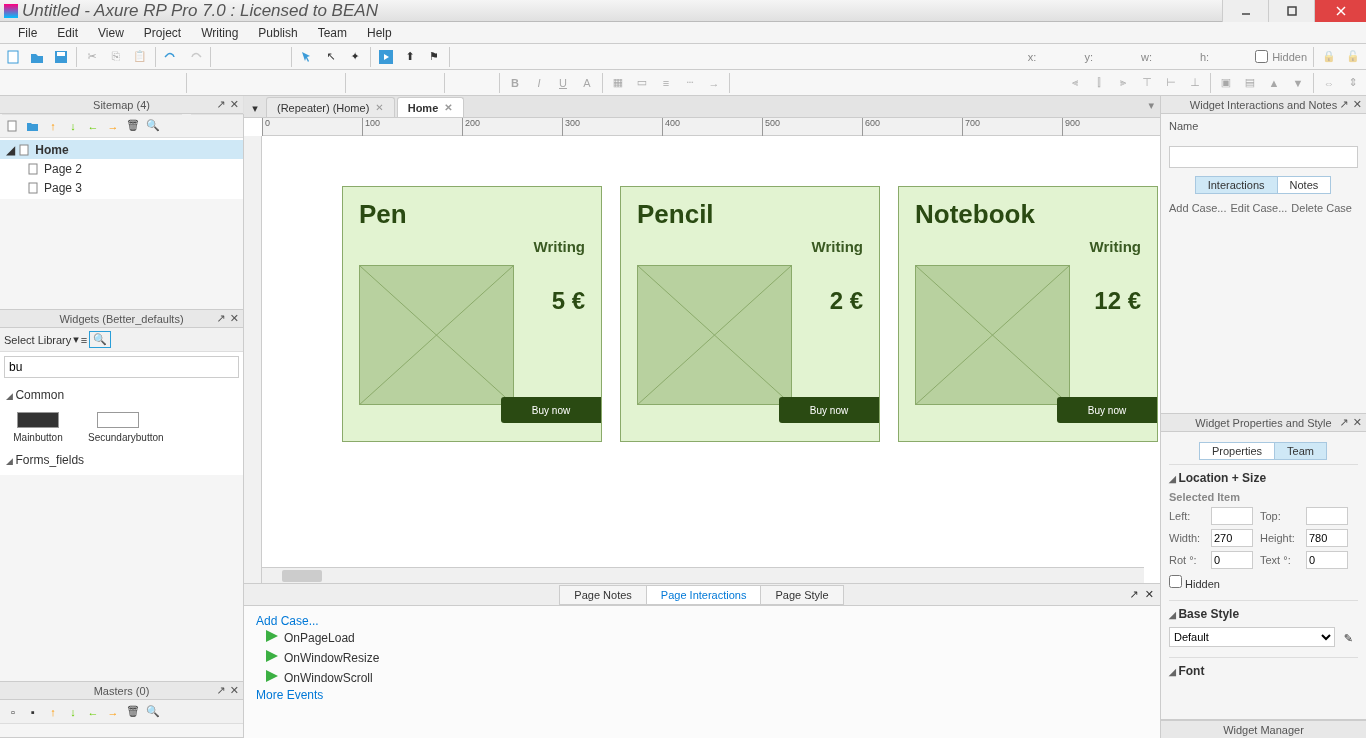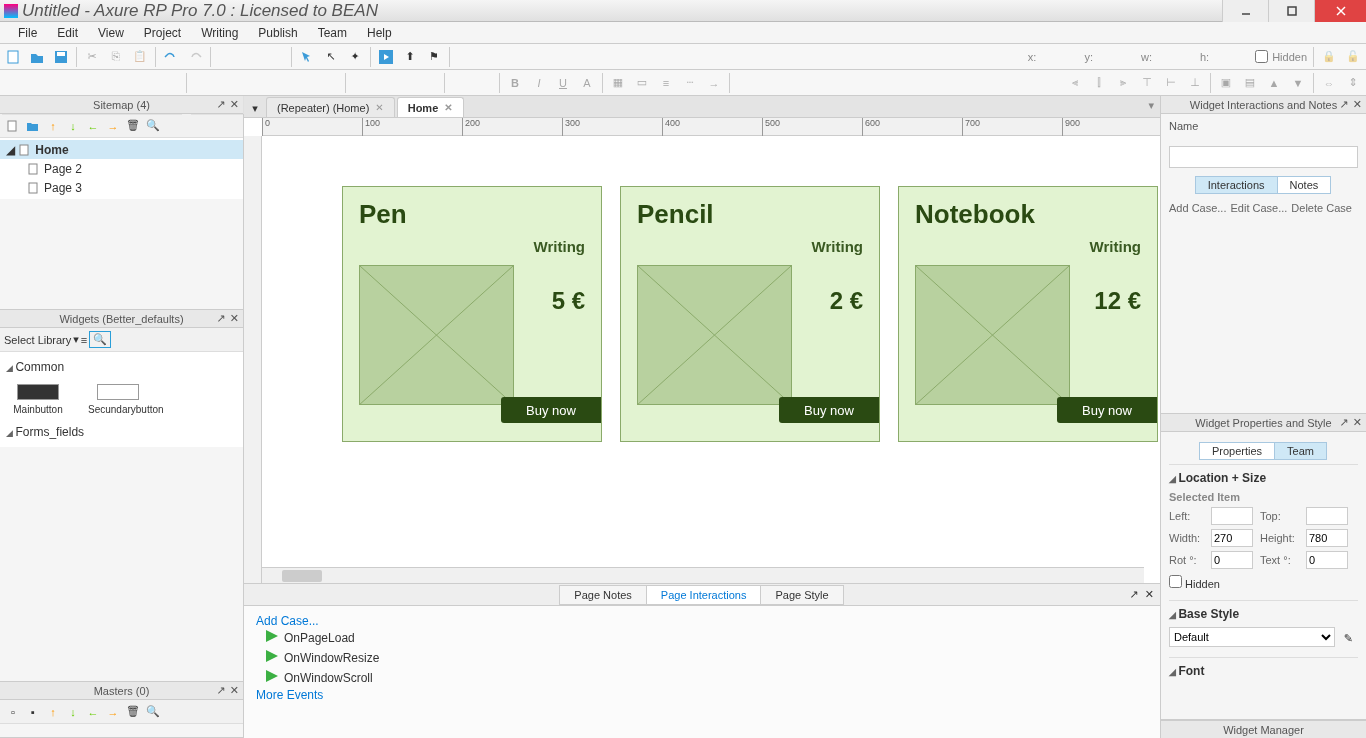--- a/index.html
+++ b/index.html
@@ -67,21 +67,21 @@
 .canvas-inner { position:absolute; left:18px; top:18px; right:0; bottom:0; overflow:auto; }
 .canvas-content { width:1200px; height:600px; position:relative; }
 
 .card { position:absolute; width:260px; height:256px; background:#e2f3d1; border:1px solid #8aaa6a; padding:12px 16px; }
 .card h2 { font-size:26px; font-weight:bold; color:#2a4a12; margin-bottom:8px; }
 .card .sub { font-size:15px; font-weight:bold; color:#3a5a22; margin-bottom:10px;text-align:right; }
 .card .img { width:155px; height:140px; background:#b8d19f; border:1px solid #8aaa6a; position:relative; }
 .card .img::before, .card .img::after { content:""; position:absolute; background:#8aaa6a; }
 .card .img svg { position:absolute; inset:0; }
 .card .price { position:absolute; right:16px; top:100px; font-size:24px; font-weight:bold; color:#2a4a12; }
-.card .buy { position:absolute; right:0; bottom:18px; width:100px; height:26px; background:#2a4a12; color:#fff; font-size:13px; display:flex; align-items:center; justify-content:center; border-radius:3px 0 0 3px; }
+.card .buy { position:absolute; right:0; bottom:18px; width:100px; height:26px; background:#2a4a12; color:#fff; font-size:10px; display:flex; align-items:center; justify-content:center; border-radius:3px 0 0 3px; }
 
 .bottom-panel { height:155px; border-top:1px solid #ccc; background:#fbfbfb; display:flex; flex-direction:column; }
 .bp-tabs { height:22px; display:flex; align-items:center; justify-content:center; gap:0; border-bottom:1px solid #ccc; background:#eee; position:relative; }
 .bp-tab { height:20px; padding:0 14px; border:1px solid #ccc; display:flex; align-items:center; font-size:11px; background:#f5f5f5; margin-left:-1px; }
 .bp-tab.active { background:#fff; color:#0078d7; }
 .bp-body { padding:8px 12px; font-size:12px; }
 .bp-body a { color:#0078d7; text-decoration:none; }
 .bp-body .ev { padding:3px 0 3px 28px; position:relative; }
 .bp-body .ev::before { content:""; position:absolute; left:10px; top:2px; width:12px; height:12px; background:#3cb043; clip-path: polygon(0 0, 100% 50%, 0 100%); }
 
@@ -320,20 +320,21 @@
               <span>✕</span>
             </span>
         </div>
         <div class="panel-toolbar">
           <span>Select Library</span>
           <span>▾</span>
           <span>≡</span>
           <span style="border:1px solid #2a9ed8;padding:1px 3px;color:#2a9ed8">🔍</span>
         </div>
         <div class="widgets-body">
+          <input class="wid-search" value="bu" style="">
           <div class="wid-cat">Common</div>
           <div class="wid-items">
             <div class="wid-item"><div class="thumb"></div><span>Mainbutton</span></div>
             <div class="wid-item"><div class="thumb sec"></div><span>Secundarybutton</span></div>
           </div>
           <div class="wid-cat">Forms_fields</div>
         </div>
       </div>
 
       <div class="panel" style="height:56px">

